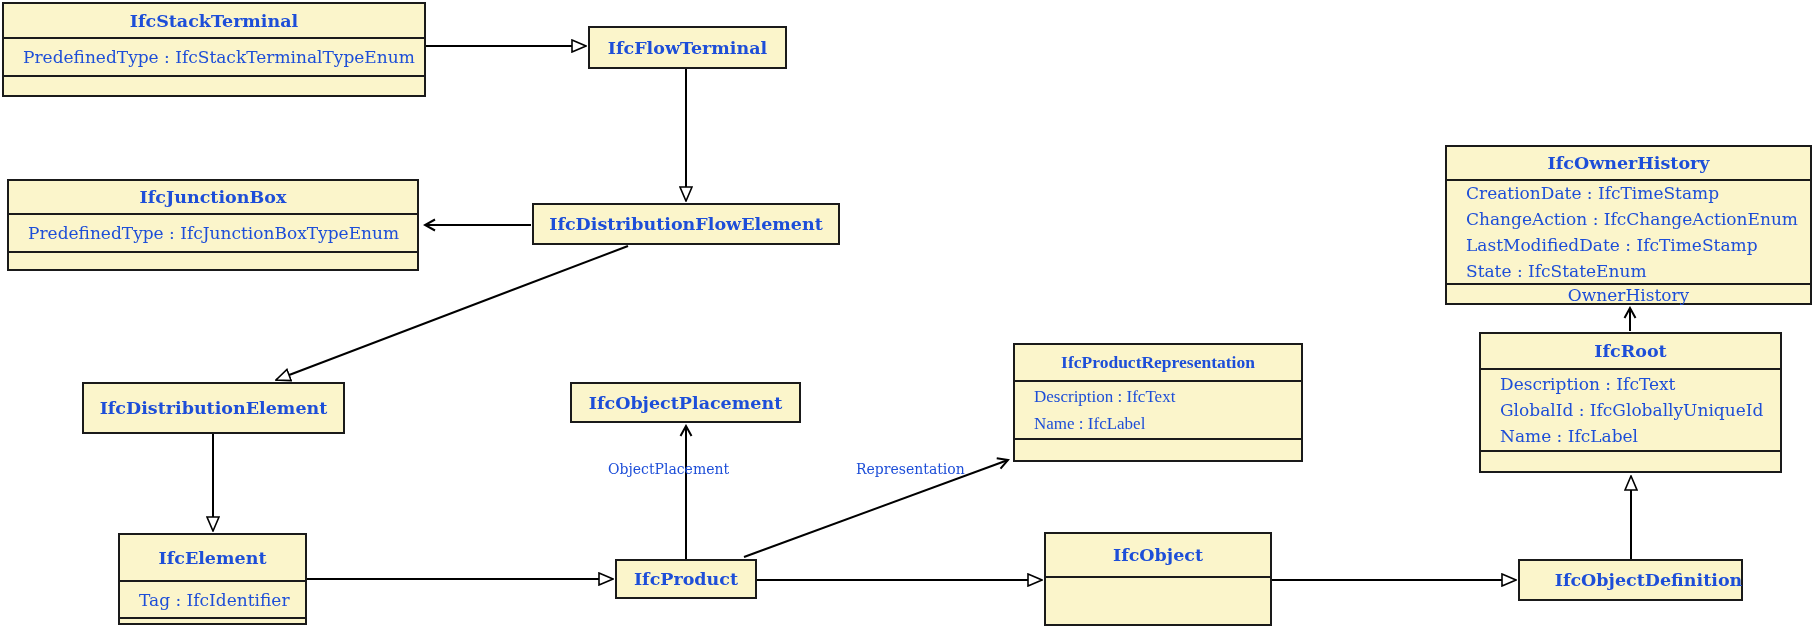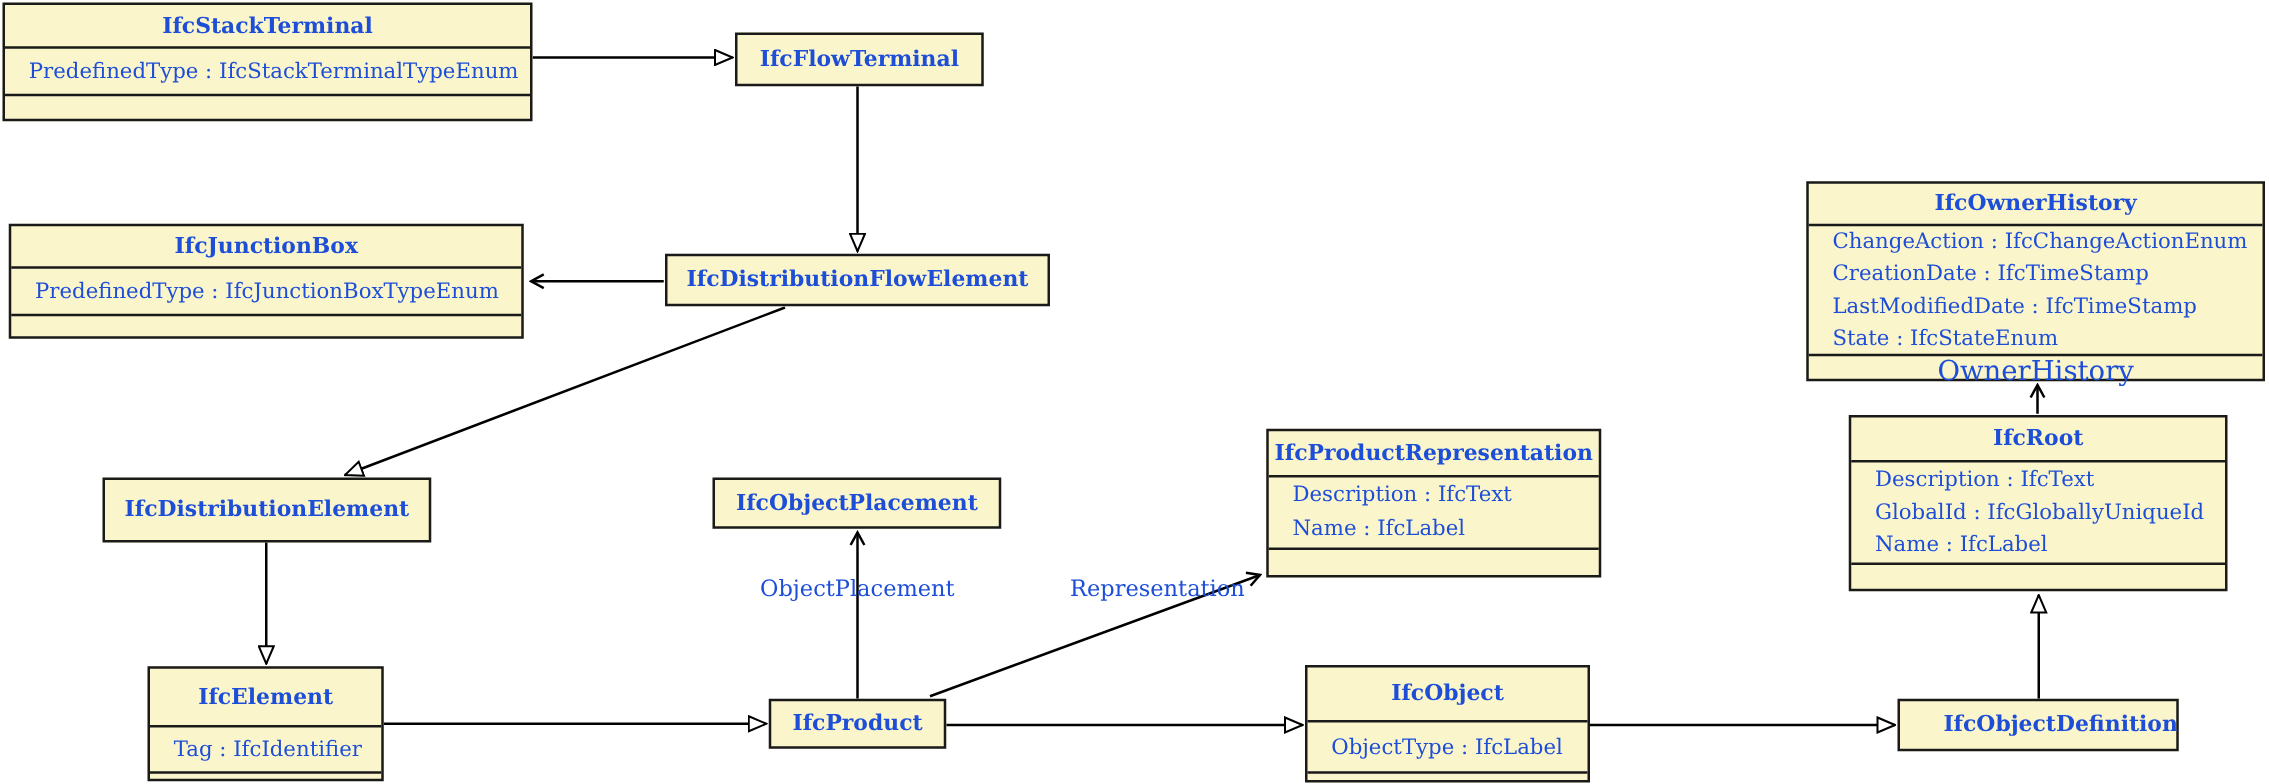--- a/index.html
+++ b/index.html
@@ -28,24 +28,24 @@
   .uml.title-only .title{flex:1;}
   .uml .attrs{
     border-top:2px solid var(--box-border);
     display:flex;flex-direction:column;justify-content:center;
     padding:2px 6px 2px 19px;font-size:17px;flex:0 0 auto;box-sizing:border-box;
   }
   .uml .attr{white-space:nowrap;}
   .uml .footer{
     border-top:2px solid var(--box-border);flex:1;
     display:flex;align-items:center;justify-content:center;
-    font-size:22px;white-space:nowrap;
+    font-size:17px;white-space:nowrap;
   }
   .edge-label{
-    position:absolute;z-index:3;font-size:18px;white-space:nowrap;
+    position:absolute;z-index:3;font-size:14px;white-space:nowrap;
   }
 </style>
 </head>
 <body>
 
 <div class="canvas">
 
   <svg class="edges" viewBox="0 0 1815 627">
     <defs>
       <marker id="tri" viewBox="0 0 16 14" refX="15" refY="7" markerWidth="16" markerHeight="14" markerUnits="userSpaceOnUse" orient="auto">
@@ -89,37 +89,37 @@
     <div class="footer"></div>
   </div>
 
   <div class="uml title-only" style="left:532px;top:203px;width:308px;height:42px;justify-content:flex-end;">
     <div class="title">IfcDistributionFlowElement</div>
   </div>
 
   <div class="uml" style="left:1445px;top:145px;width:367px;height:160px;">
     <div class="title" style="height:32px;">IfcOwnerHistory</div>
     <div class="attrs" style="height:104px;">
+      <div class="attr" style="line-height:26px;">CreationDate : IfcTimeStamp</div>
       <div class="attr" style="line-height:26px;">ChangeAction : IfcChangeActionEnum</div>
-      <div class="attr" style="line-height:26px;">CreationDate : IfcTimeStamp</div>
       <div class="attr" style="line-height:26px;">LastModifiedDate : IfcTimeStamp</div>
       <div class="attr" style="line-height:26px;">State : IfcStateEnum</div>
     </div>
     <div class="footer">OwnerHistory</div>
   </div>
 
   <div class="uml title-only" style="left:82px;top:382px;width:263px;height:52px;">
     <div class="title">IfcDistributionElement</div>
   </div>
 
   <div class="uml title-only" style="left:570px;top:382px;width:231px;height:41px;">
     <div class="title">IfcObjectPlacement</div>
   </div>
 
-  <div class="uml" style="left:1013px;top:343px;width:268px;height:119px;">
+  <div class="uml" style="left:1013px;top:343px;width:290px;height:119px;font-family:Liberation Serif, serif;">
     <div class="title" style="height:35px;">IfcProductRepresentation</div>
     <div class="attrs" style="height:58px;">
       <div class="attr" style="line-height:27px;">Description : IfcText</div>
       <div class="attr" style="line-height:27px;">Name : IfcLabel</div>
     </div>
     <div class="footer"></div>
   </div>
 
   <div class="uml" style="left:1479px;top:332px;width:303px;height:141px;">
     <div class="title" style="height:34px;">IfcRoot</div>
@@ -138,23 +138,20 @@
     </div>
     <div class="footer"></div>
   </div>
 
   <div class="uml title-only" style="left:615px;top:559px;width:142px;height:40px;">
     <div class="title">IfcProduct</div>
   </div>
 
   <div class="uml" style="left:1044px;top:532px;width:228px;height:94px;">
     <div class="title" style="height:42px;border-radius:15px;">IfcObject</div>
-    <div class="attrs" style="height:41px;">
-      <div class="attr">ObjectType : IfcLabel</div>
-    </div>
     <div class="footer"></div>
   </div>
 
   <div class="uml title-only" style="left:1518px;top:559px;width:225px;height:42px;padding-left:36px;">
     <div class="title">IfcObjectDefinition</div>
   </div>
 
   <div class="edge-label" style="left:608px;top:461px;">ObjectPlacement</div>
   <div class="edge-label" style="left:856px;top:461px;">Representation</div>
 

